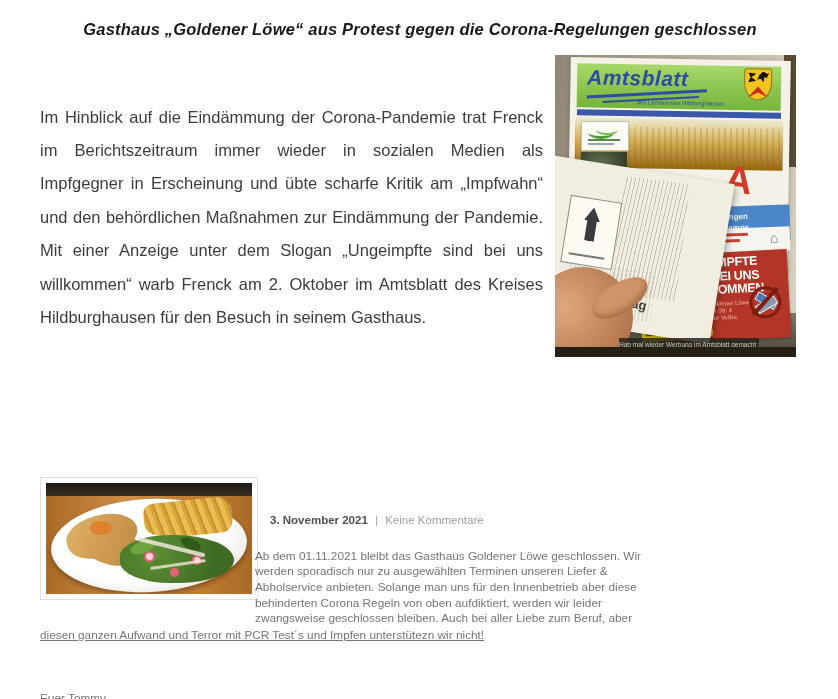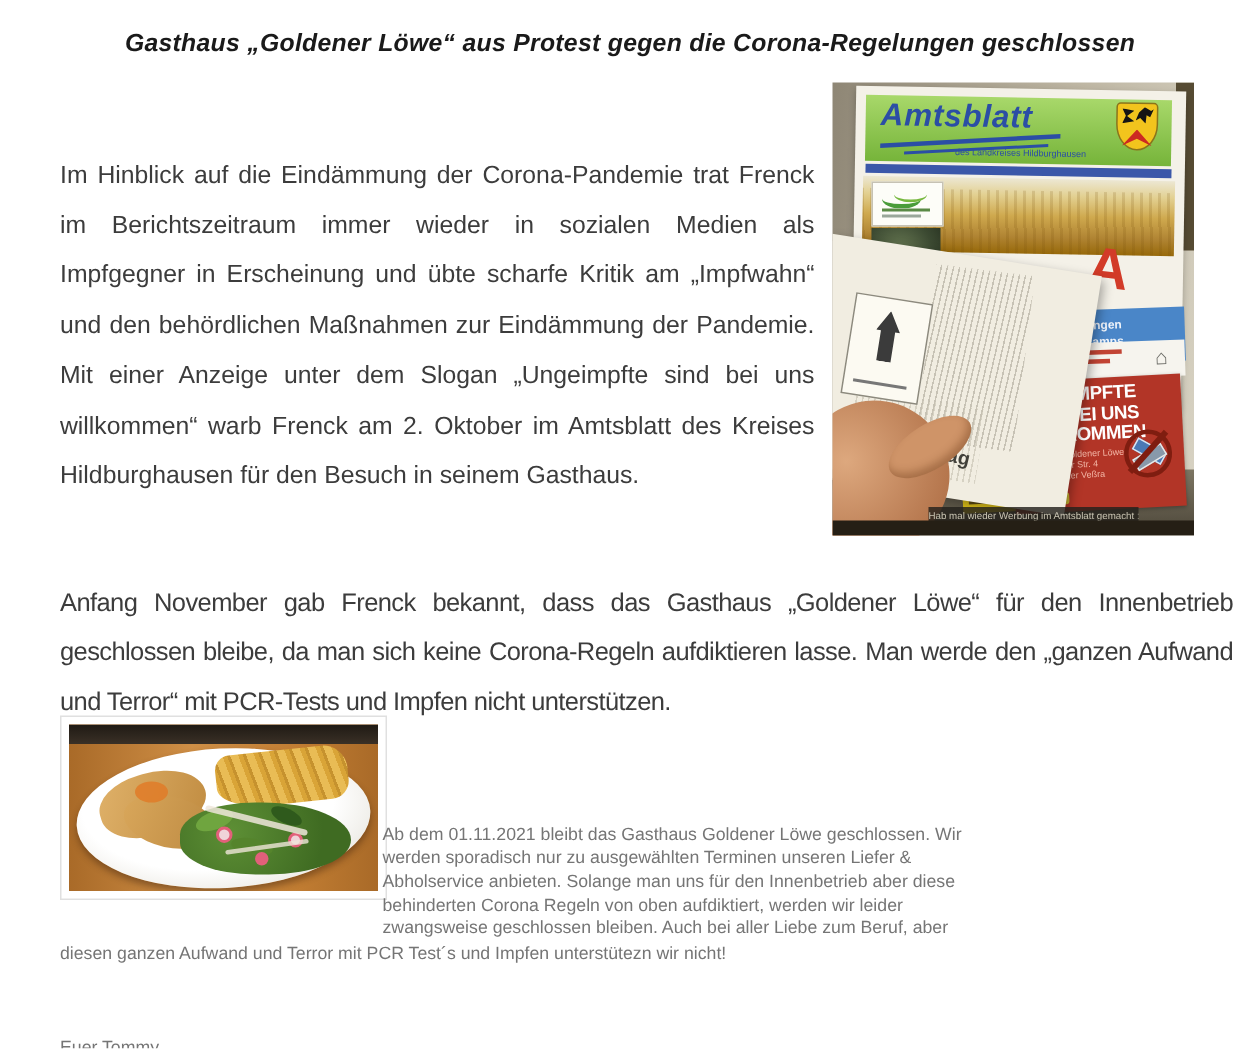--- a/index.html
+++ b/index.html
@@ -125,21 +125,21 @@
   .radish3{left:50px;top:33px;width:9px;height:9px;background:#e2607a;border-radius:50%;}
   .dressing1{left:16px;top:10px;width:70px;height:4px;background:#efe6da;opacity:.85;border-radius:3px;transform:rotate(14deg);}
   .dressing2{left:30px;top:28px;width:56px;height:3px;background:#efe6da;opacity:.8;border-radius:3px;transform:rotate(-8deg);}
 
   .embed-title{position:absolute;left:270px;top:473px;width:400px;font-size:17.5px;line-height:22px;
                color:#4d4d4d;font-weight:normal;margin:0;}
   .embed-meta{position:absolute;left:270px;top:514px;font-size:11.5px;color:#9b9b9b;}
   .embed-meta .date{color:#4f4f4f;font-weight:bold;}
   .embed-meta .sep{margin:0 4px;color:#aaa;}
   .embed-body{position:absolute;left:255px;top:537px;width:414px;font-size:11.8px;line-height:15.6px;color:#757575;}
-  .embed-cont{position:absolute;left:40px;top:616px;width:700px;font-size:11.8px;line-height:15px;color:#757575;}
+  .embed-cont{position:absolute;left:40px;top:616px;width:700px;font-size:11.8px;line-height:15px;color:#757575;text-decoration:underline;}
   .embed-open{position:absolute;left:40px;top:651px;width:700px;font-size:11.8px;line-height:15px;color:#757575;}
   .embed-sign{position:absolute;left:40px;top:679px;width:300px;font-size:11.8px;line-height:15px;color:#757575;}
 </style>
 </head>
 <body>
 
 <div class="page">
 
   <div class="headline">Gasthaus „Goldener Löwe“ aus Protest gegen die Corona-Regelungen geschlossen</div>
 
@@ -214,21 +214,20 @@
         <div class="np-fold-adline"></div>
       </div>
       <div class="np-fold-word">Tag</div>
     </div>
     <div class="np-hand"></div>
     <div class="np-thumb"></div>
     <div class="np-caption">Hab mal wieder Werbung im Amtsblatt gemacht :)</div>
     <div class="np-bottom-strip"></div>
   </div>
 
-  <p class="para2">Anfang November gab Frenck bekannt, dass das Gasthaus „Goldener Löwe“ für den Innen­betrieb geschlossen bleibe, da man sich keine Corona-Regeln aufdiktieren lasse. Man werde den „ganzen Aufwand und Terror“ mit PCR-Tests und Impfen nicht unterstützen.</p>
 
   <div class="food-fig">
     <div class="food-inner">
       <div class="food-top"></div>
       <div class="plate"></div>
       <div class="schnitzel1"></div>
       <div class="schnitzel2"></div>
       <div class="glaze"></div>
       <div class="fries"></div>
       <div class="salad">
@@ -237,17 +236,22 @@
         <div class="leaf3"></div>
         <div class="radish1"></div>
         <div class="radish2"></div>
         <div class="radish3"></div>
         <div class="dressing1"></div>
         <div class="dressing2"></div>
       </div>
     </div>
   </div>
 
+  <div class="embed-meta">
+    <span class="date">3. November 2021</span>
+    <span class="sep">|</span>
+    <span class="comments">Keine Kommentare</span>
+  </div>
   <p class="embed-body">Ab dem 01.11.2021 bleibt das Gasthaus Goldener Löwe geschlossen. Wir werden sporadisch nur zu ausgewählten Terminen unseren Liefer &amp; Abholservice anbieten. Solange man uns für den Innenbetrieb aber diese behinderten Corona Regeln von oben aufdiktiert, werden wir leider zwangsweise geschlossen bleiben. Auch bei aller Liebe zum Beruf, aber</p>
   <p class="embed-cont">diesen ganzen Aufwand und Terror mit PCR Test´s und Impfen unterstütezn wir nicht!</p>
   <p class="embed-sign">Euer Tommy</p>
 
 </div>
 
 </body></html>

